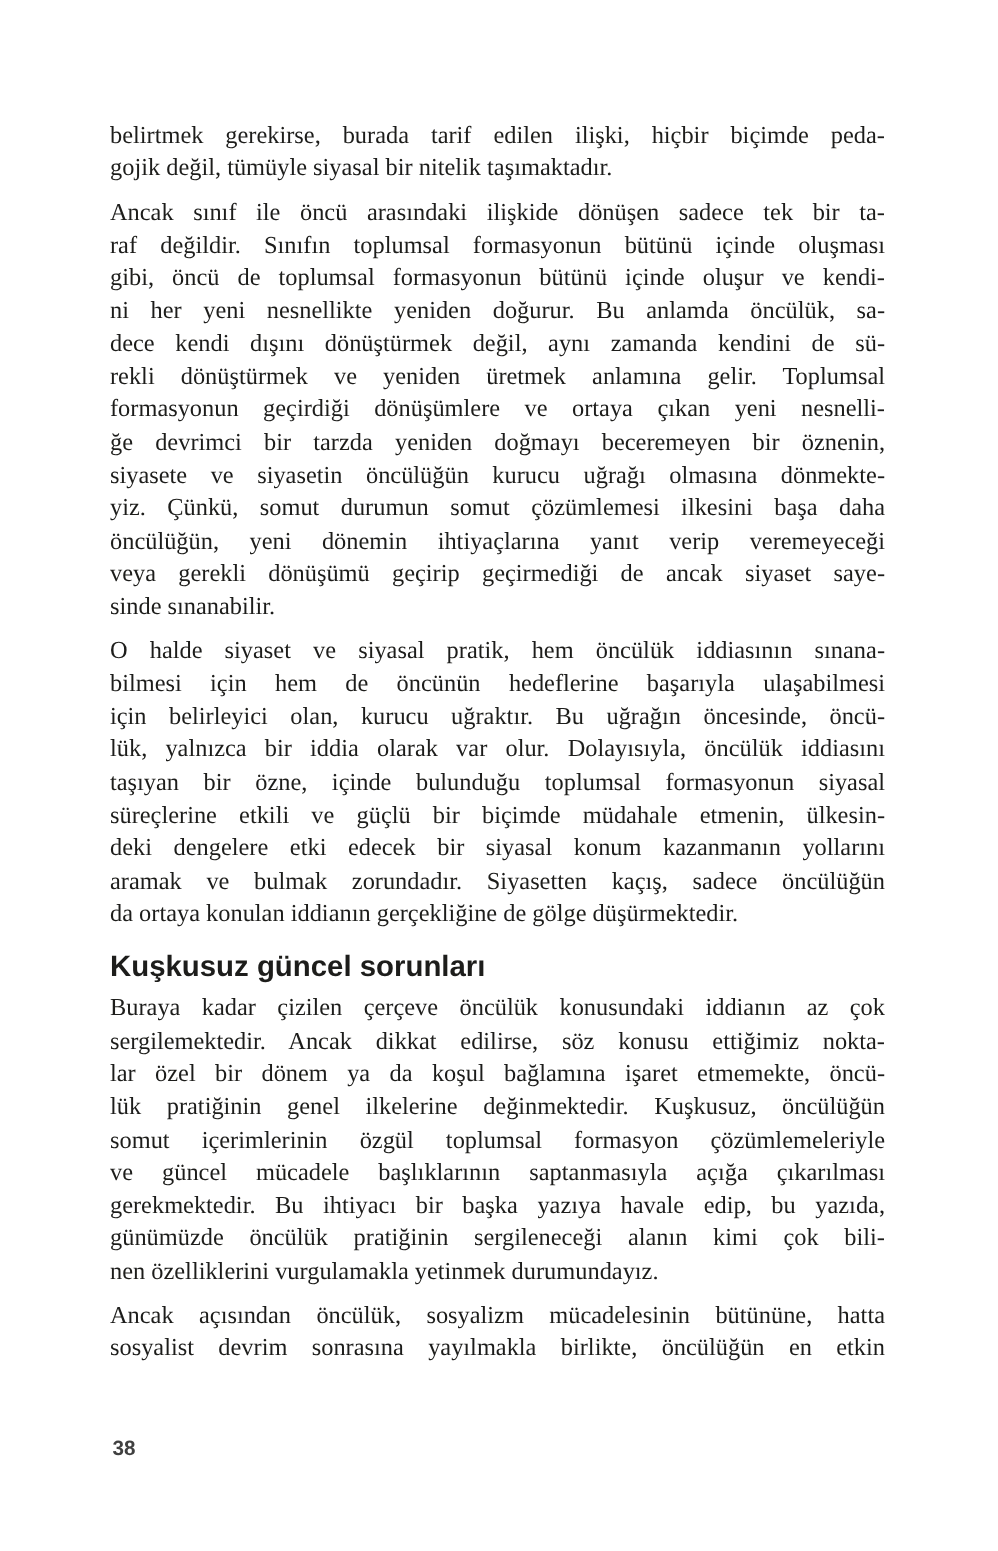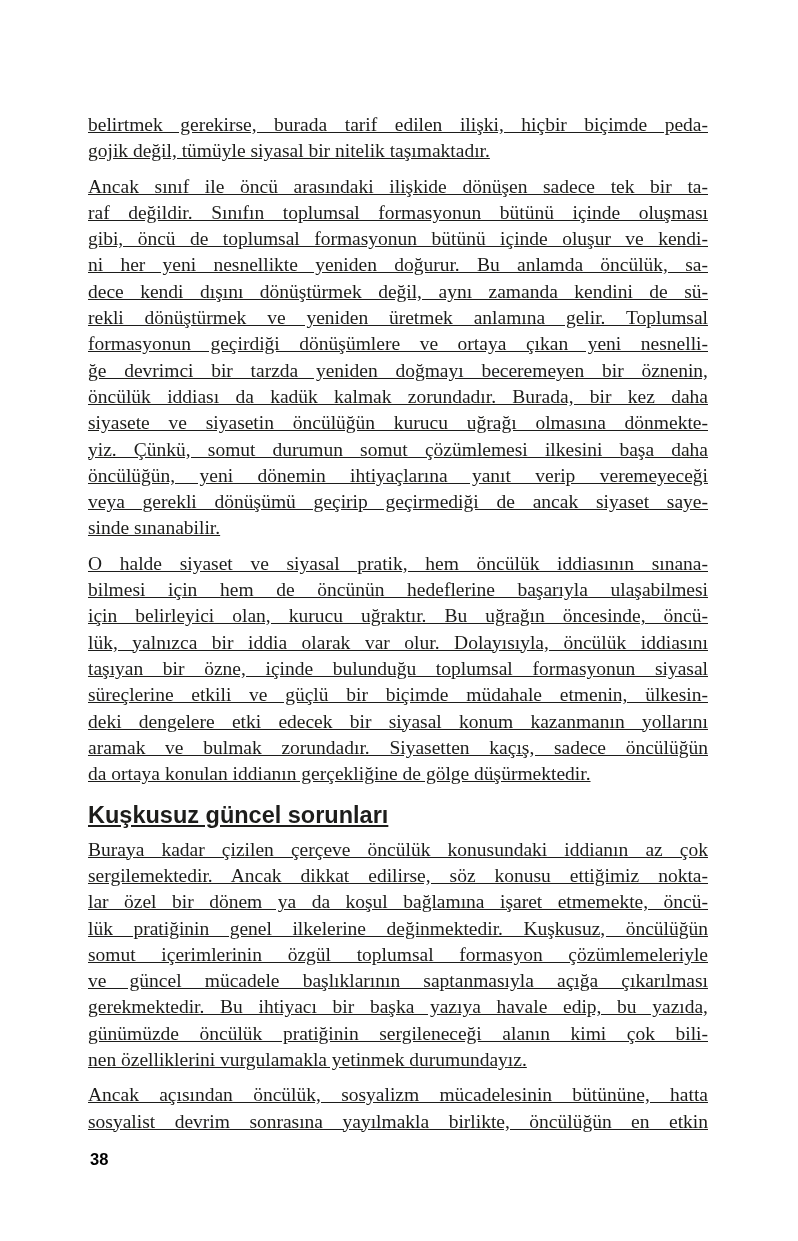--- a/index.html
+++ b/index.html
@@ -12,23 +12,22 @@
     width: 798px;
     height: 1241px;
     background: #ffffff;
     overflow: hidden;
     font-family: "Liberation Serif", serif;
     color: #1d1d1b;
   }
   .content {
     position: absolute;
     left: 88px;
-    top: 112px;
+    top: 96px;
     width: 620px;
-    text-decoration: underline;
   }
   .paragraph {
     margin: 0 0 9px 0;
     font-size: 19.5px;
     line-height: 26.3px;
   }
   .line {
     white-space: normal;
   }
   .line.j {
@@ -47,42 +46,41 @@
     color: #1d1d1b;
     line-height: 1.2;
   }
   .page-number {
     position: absolute;
     left: 90px;
     top: 1150px;
     font-family: "Liberation Sans", sans-serif;
     font-weight: 700;
     font-size: 16.5px;
-    color: #000000;
+    color: #404040;
   }
 </style>
 </head>
 <body>
 
 <div class="page">
   <div class="content">
       <div class="paragraph">
         <div class="line j">belirtmek gerekirse, burada tarif edilen ilişki, hiçbir biçimde peda-</div>
         <div class="line last">gojik değil, tümüyle siyasal bir nitelik taşımaktadır.</div>
       </div>
       <div class="paragraph">
         <div class="line j">Ancak sınıf ile öncü arasındaki ilişkide dönüşen sadece tek bir ta-</div>
         <div class="line j">raf değildir. Sınıfın toplumsal formasyonun bütünü içinde oluşması</div>
         <div class="line j">gibi, öncü de toplumsal formasyonun bütünü içinde oluşur ve kendi-</div>
         <div class="line j">ni her yeni nesnellikte yeniden doğurur. Bu anlamda öncülük, sa-</div>
         <div class="line j">dece kendi dışını dönüştürmek değil, aynı zamanda kendini de sü-</div>
         <div class="line j">rekli dönüştürmek ve yeniden üretmek anlamına gelir. Toplumsal</div>
         <div class="line j">formasyonun geçirdiği dönüşümlere ve ortaya çıkan yeni nesnelli-</div>
         <div class="line j">ğe devrimci bir tarzda yeniden doğmayı beceremeyen bir öznenin,</div>
-        <div class="line j">öncülük iddiası da kadük kalmak zorundadır. Burada, bir kez daha</div>
         <div class="line j">siyasete ve siyasetin öncülüğün kurucu uğrağı olmasına dönmekte-</div>
         <div class="line j">yiz. Çünkü, somut durumun somut çözümlemesi ilkesini başa daha</div>
         <div class="line j">öncülüğün, yeni dönemin ihtiyaçlarına yanıt verip veremeyeceği</div>
         <div class="line j">veya gerekli dönüşümü geçirip geçirmediği de ancak siyaset saye-</div>
         <div class="line last">sinde sınanabilir.</div>
       </div>
       <div class="paragraph">
         <div class="line j">O halde siyaset ve siyasal pratik, hem öncülük iddiasının sınana-</div>
         <div class="line j">bilmesi için hem de öncünün hedeflerine başarıyla ulaşabilmesi</div>
         <div class="line j">için belirleyici olan, kurucu uğraktır. Bu uğrağın öncesinde, öncü-</div>

